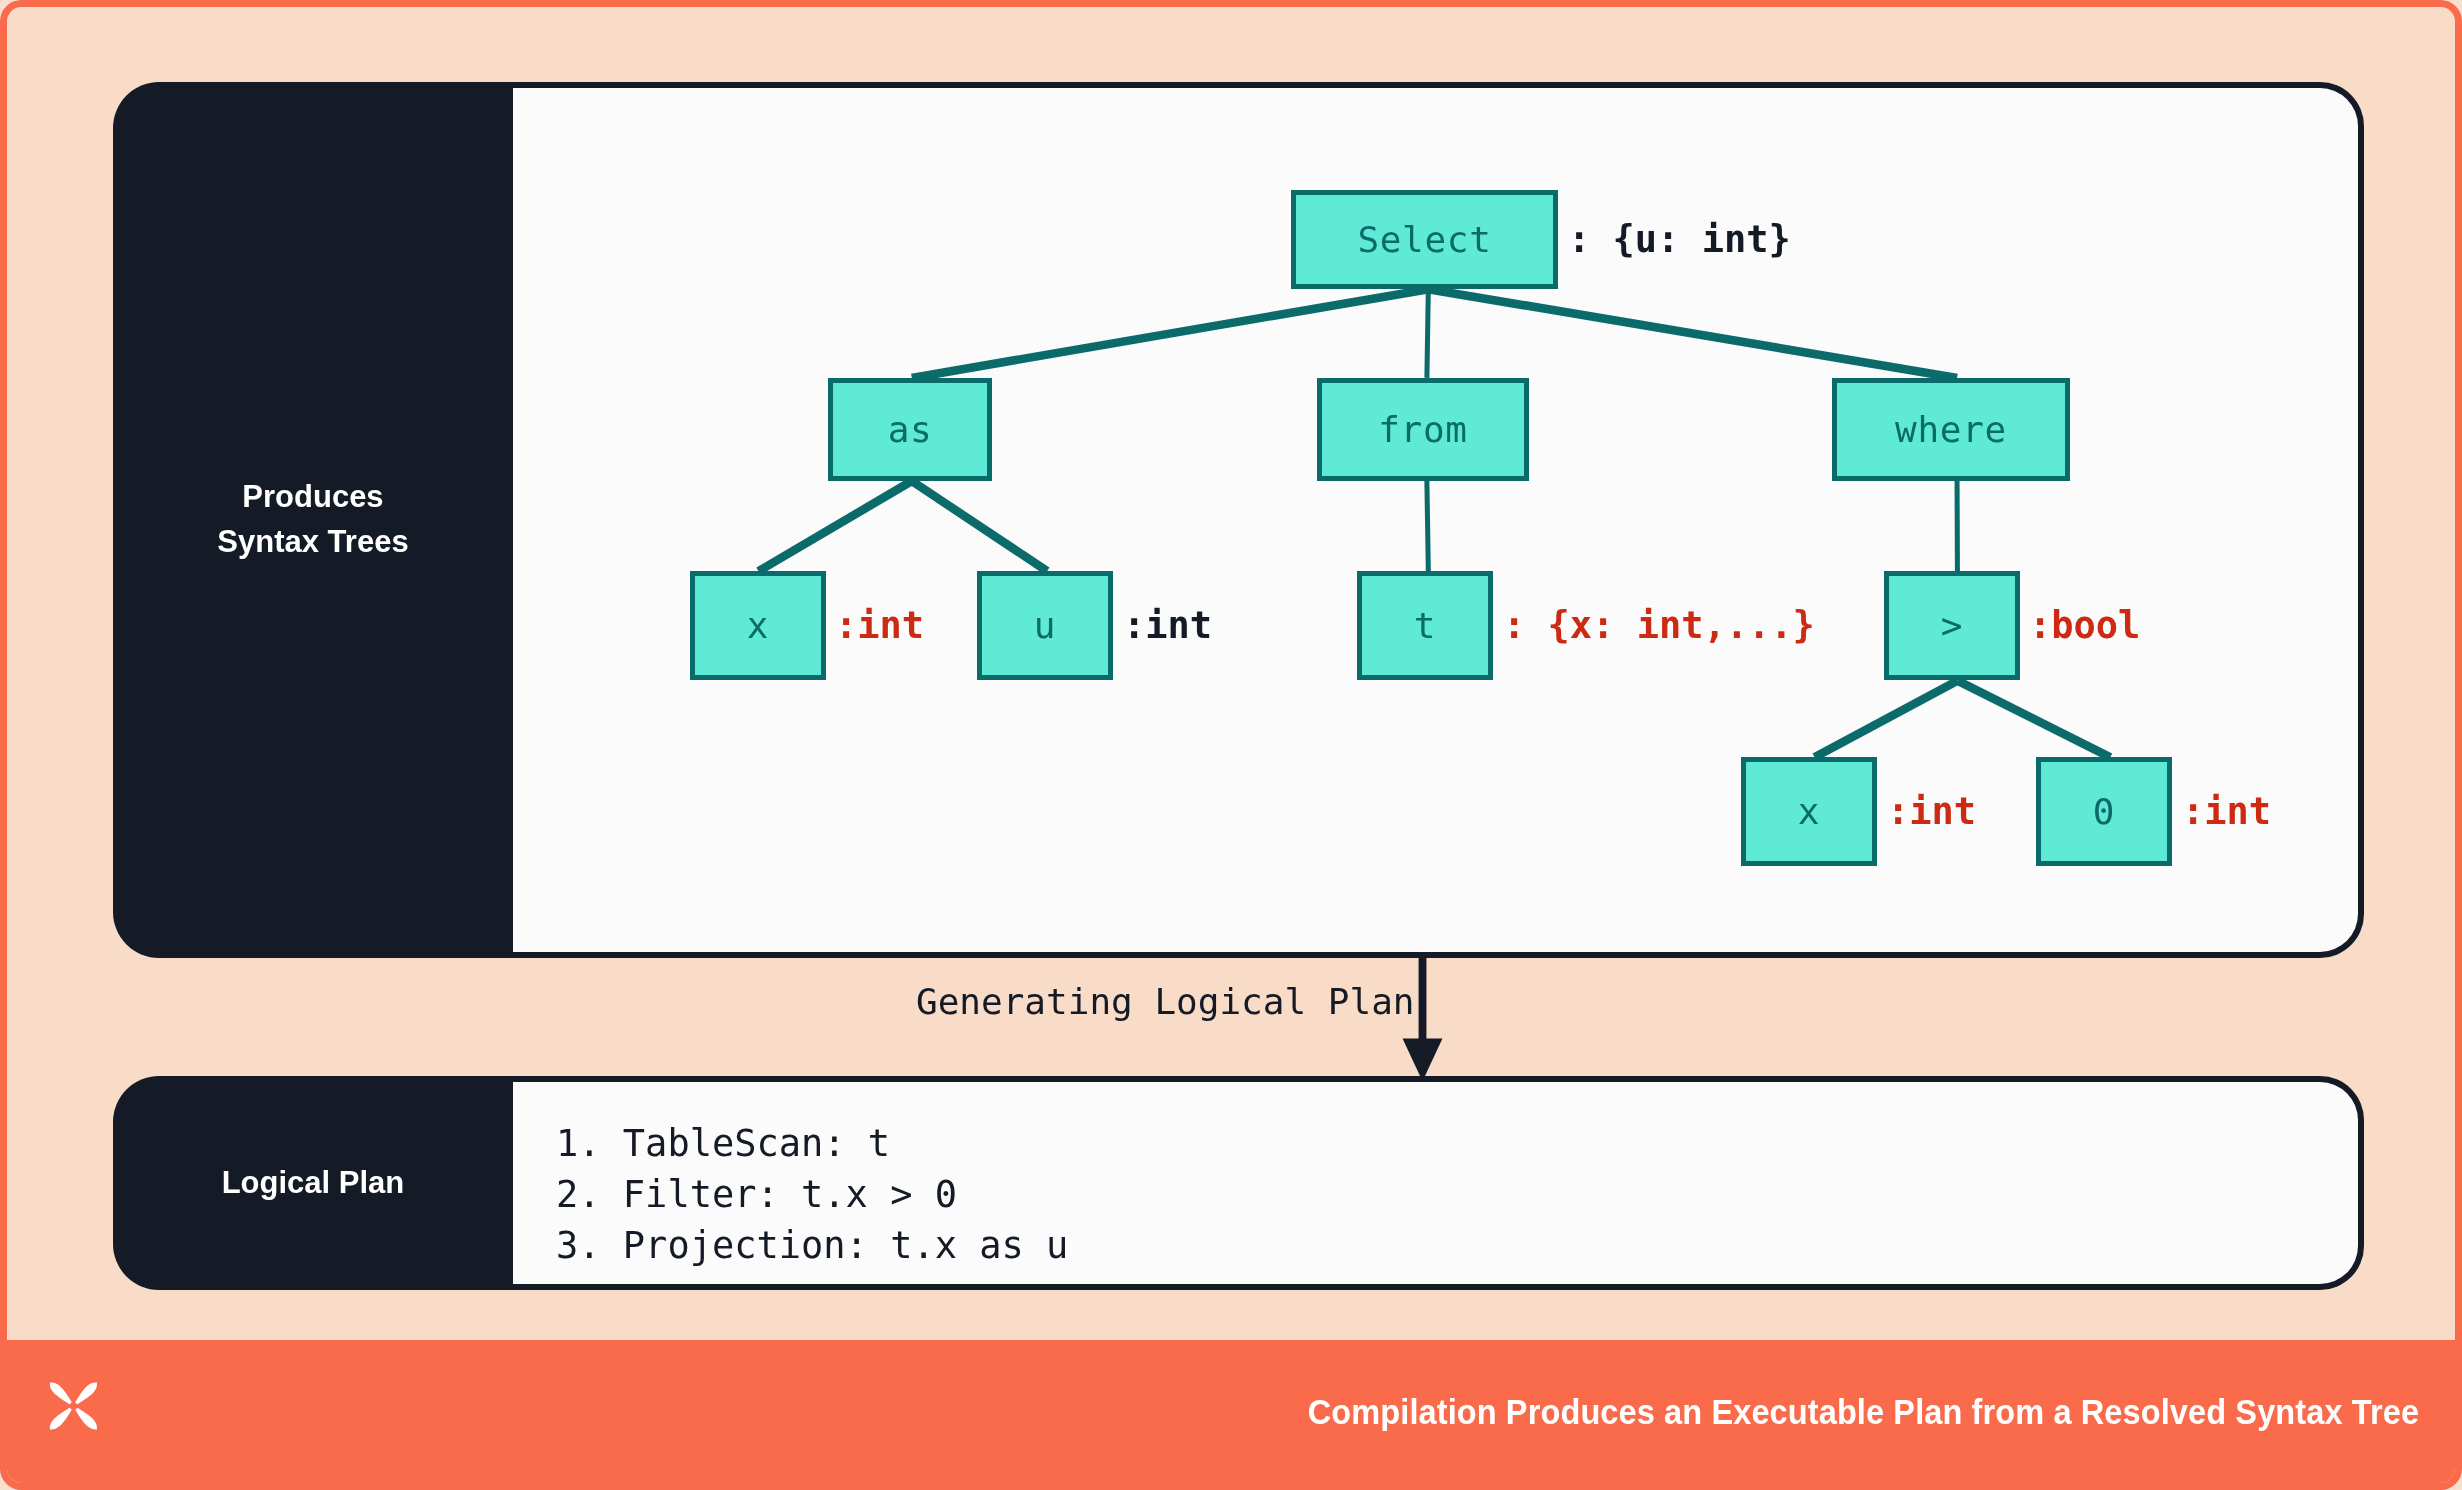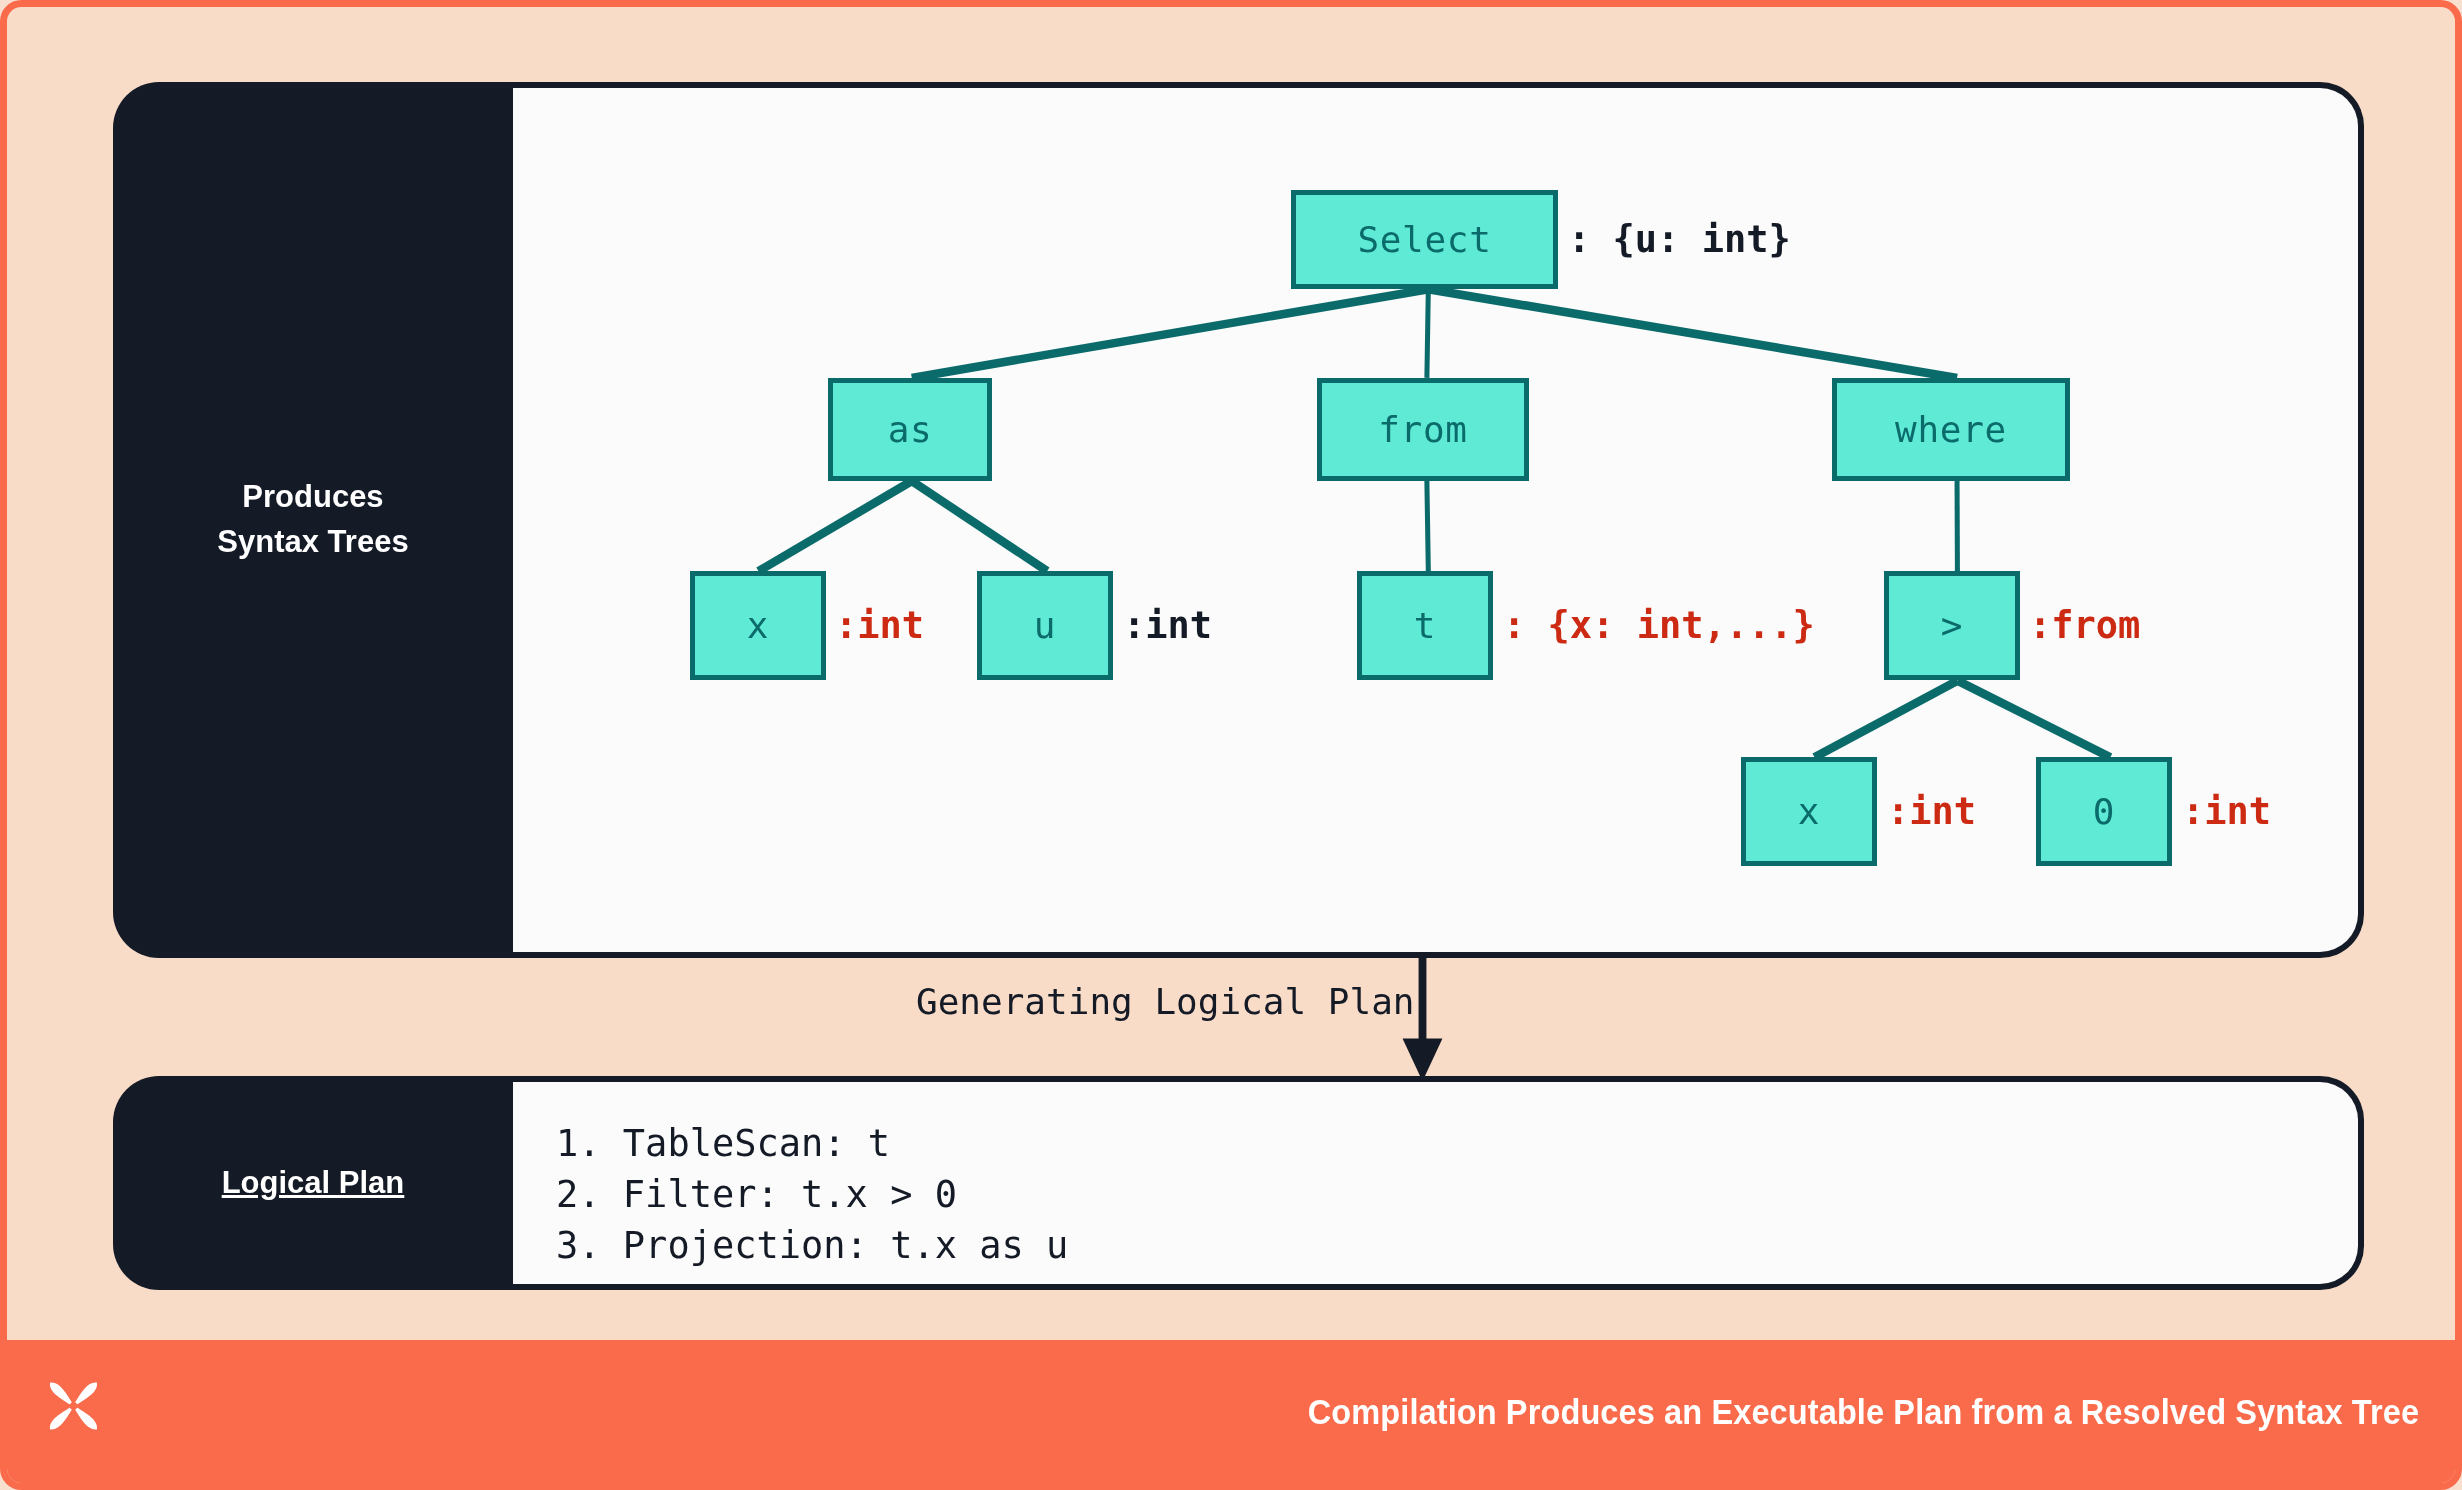--- a/index.html
+++ b/index.html
@@ -48,21 +48,20 @@
     font-size:31px;
   }
   #panel-rst .panel-body { border-radius:0 44px 44px 0; }
 
   
   #panel-lp { left:106px; top:1069px; width:2251px; height:214px; }
   #panel-lp .panel-label {
     width:400px; height:100%;
     border-radius:46px 0 0 46px;
     font-size:31px;
-    text-decoration:underline;
   }
   #panel-lp .panel-body { border-radius:0 44px 44px 0; }
 
   
   #tree-svg { position:absolute; left:0; top:0; width:100%; height:100%; }
 
   .node {
     position:absolute;
     background:#5eead4;
     border:5.7px solid #0B6B6B;
@@ -174,21 +173,21 @@
             <span>u</span>
           </div>
           <div class="annot dark" style="left: 610px; top: 483px; height: 109px;">:int</div>
           <div class="node" style="left: 844px; top: 483px; width: 136px; height: 109px;">
             <span>t</span>
           </div>
           <div class="annot red" style="left: 990px; top: 483px; height: 109px;">: {x: int,...}</div>
           <div class="node" style="left: 1371px; top: 483px; width: 136px; height: 109px;">
             <span>&gt;</span>
           </div>
-          <div class="annot red" style="left: 1516px; top: 483px; height: 109px;">:from</div>
+          <div class="annot red" style="left: 1516px; top: 483px; height: 109px;">:bool</div>
           <div class="node" style="left: 1228px; top: 669px; width: 136px; height: 109px;">
             <span>x</span>
           </div>
           <div class="annot red" style="left: 1374px; top: 669px; height: 109px;">:int</div>
           <div class="node" style="left: 1523px; top: 669px; width: 136px; height: 109px;">
             <span>0</span>
           </div>
           <div class="annot red" style="left: 1669px; top: 669px; height: 109px;">:int</div>
         </div>
     </div>

